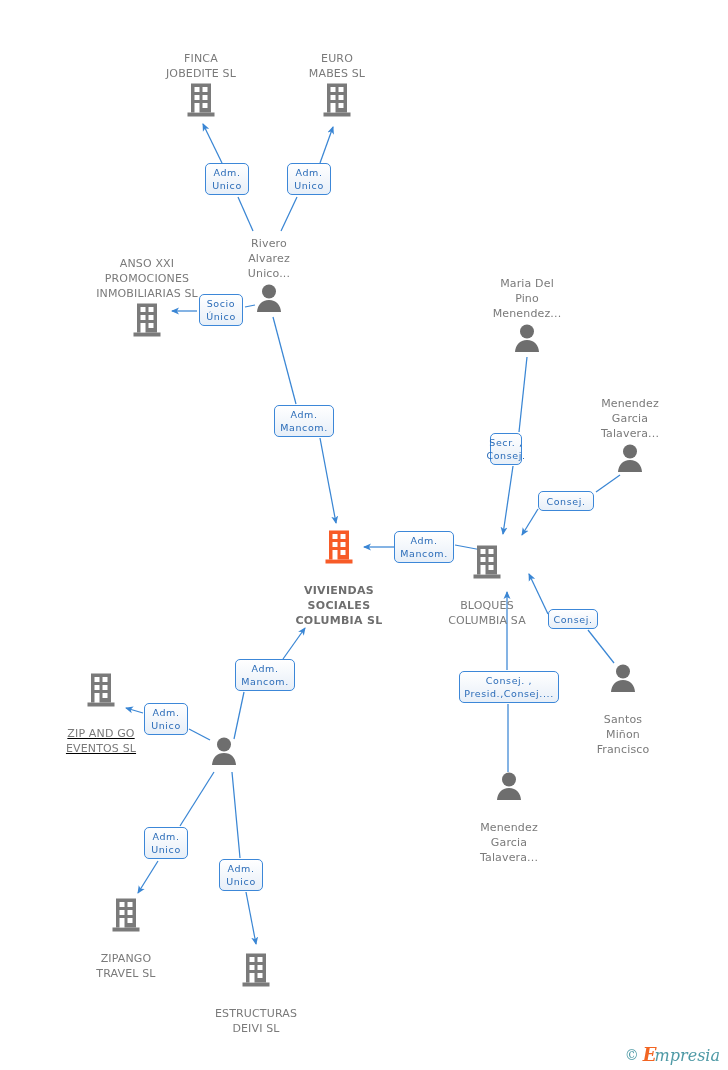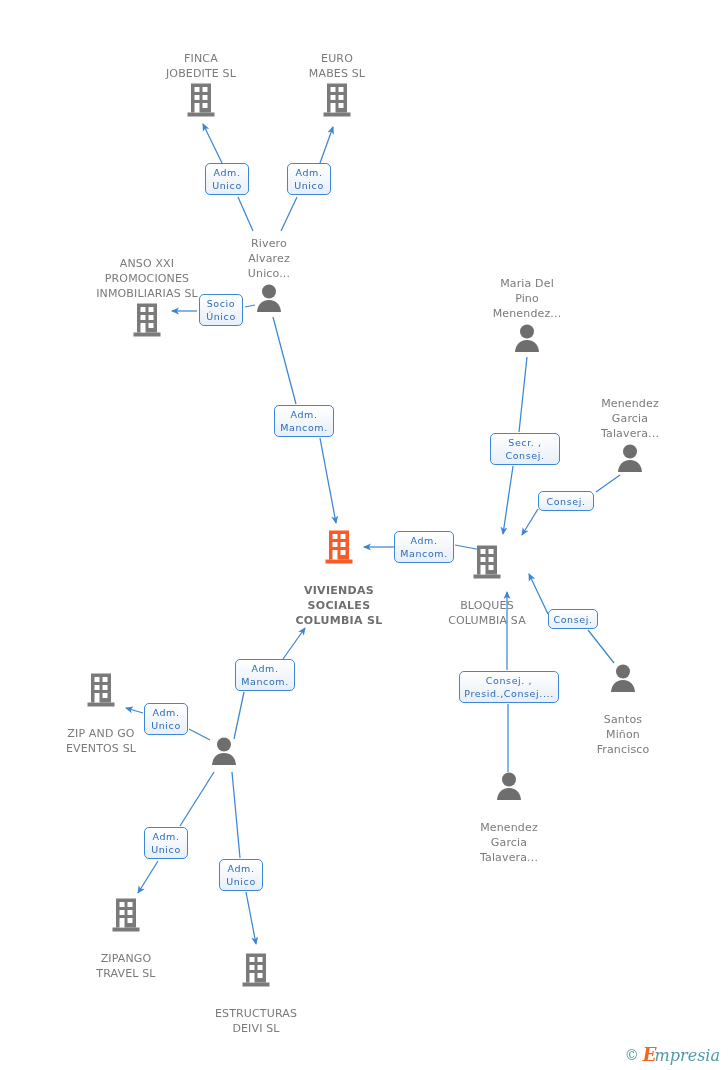--- a/index.html
+++ b/index.html
@@ -281,21 +281,21 @@
       </div>
       <div class="node person below" style="left: 509px; top: 771px;">
         <span class="glyph"><svg width="28" height="30" viewBox="0 0 28 30" aria-hidden="true">
             <circle cx="14" cy="8.5" r="7" fill="#6e6e6e"></circle>
             <path d="M14,17 C21.5,17 25.5,22 26,29 L2,29 C2.5,22 6.5,17 14,17 Z" fill="#6e6e6e"></path>
           </svg></span>
         <span class="nlabel">Menendez
 Garcia
 Talavera...</span>
       </div>
-      <div class="node company below" style="left: 101px; top: 673px;">
+      <div class="node company below" style="left: 101px; top: 673px; text-decoration: underline;">
         <span class="glyph"><svg width="28" height="34" viewBox="0 0 28 34" aria-hidden="true">
             <rect x="4" y="0.5" width="20" height="29" fill="#7a7a7a"></rect>
             <rect x="0.5" y="29.5" width="27" height="4" fill="#7a7a7a"></rect>
             <rect x="7.5" y="4" width="5" height="5" fill="#fff"></rect>
             <rect x="15.5" y="4" width="5" height="5" fill="#fff"></rect>
             <rect x="7.5" y="12" width="5" height="5" fill="#fff"></rect>
             <rect x="15.5" y="12" width="5" height="5" fill="#fff"></rect>
             <rect x="7.5" y="20" width="5" height="9.5" fill="#fff"></rect>
             <rect x="15.5" y="20" width="5" height="5" fill="#fff"></rect>
           </svg></span>
@@ -342,21 +342,21 @@
       <div class="rel" style="left: 205px; top: 163px; width: 44px; height: 32px;">Adm.
 Unico</div>
       <div class="rel" style="left: 287px; top: 163px; width: 44px; height: 32px;">Adm.
 Unico</div>
       <div class="rel" style="left: 199px; top: 294px; width: 44px; height: 32px;">Socio
 Único</div>
       <div class="rel" style="left: 274px; top: 405px; width: 60px; height: 32px;">Adm.
 Mancom.</div>
       <div class="rel" style="left: 394px; top: 531px; width: 60px; height: 32px;">Adm.
 Mancom.</div>
-      <div class="rel" style="left: 490px; top: 433px; width: 70px; height: 32px;">Secr. ,
+      <div class="rel" style="left: 490px; top: 433px; width: 32px; height: 32px;">Secr. ,
 Consej.</div>
       <div class="rel" style="left: 538px; top: 491px; width: 56px; height: 20px;">Consej.</div>
       <div class="rel" style="left: 548px; top: 609px; width: 50px; height: 20px;">Consej.</div>
       <div class="rel" style="left: 459px; top: 671px; width: 100px; height: 32px;">Consej. ,
 Presid.,Consej....</div>
       <div class="rel" style="left: 235px; top: 659px; width: 60px; height: 32px;">Adm.
 Mancom.</div>
       <div class="rel" style="left: 144px; top: 703px; width: 44px; height: 32px;">Adm.
 Unico</div>
       <div class="rel" style="left: 144px; top: 827px; width: 44px; height: 32px;">Adm.

